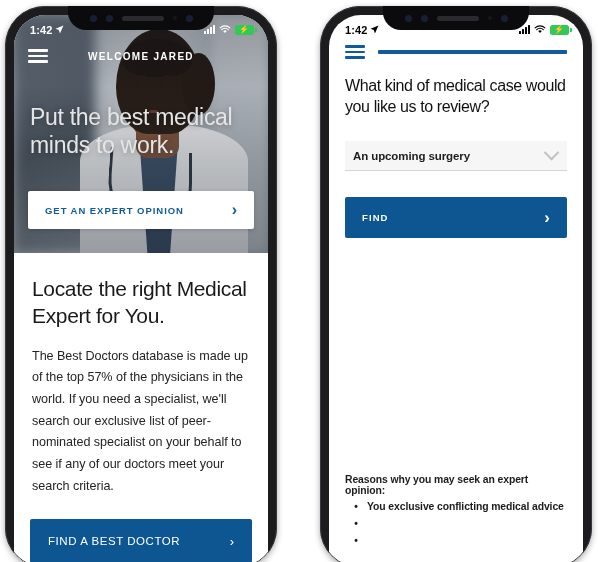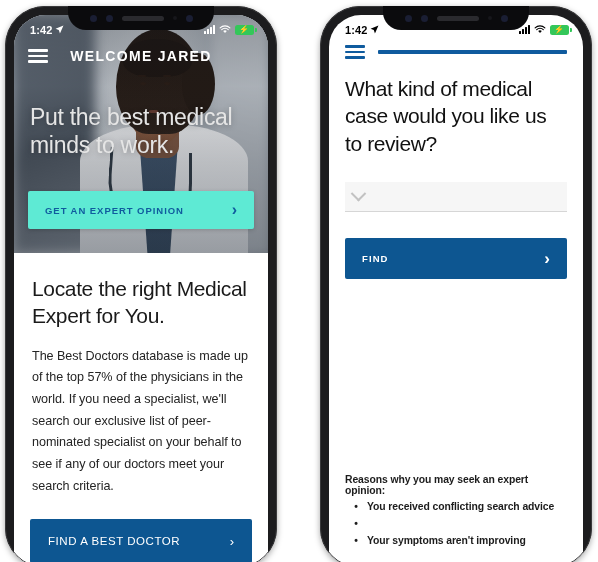--- a/index.html
+++ b/index.html
@@ -180,31 +180,31 @@
   }
 
   .hero-nav {
     position:absolute; top:26px; left:0; right:0; height:30px;
     display:flex; align-items:center; z-index:12; padding: 0 14px;
   }
   .hamburger { width:20px; display:flex; flex-direction:column; gap:3px; cursor:pointer; }
   .hamburger span { display:block; height:2.5px; background:#fff; border-radius:1px; }
   .welcome {
     position:absolute; left:0; right:0; text-align:center;
-    color:#fff; font-size:14px; font-weight:bold; letter-spacing:1.3px;
+    color:#fff; font-size:10px; font-weight:bold; letter-spacing:1.3px;
   }
   .hero-title {
     position:absolute; left:16px; right:16px; top:88px; z-index:12;
     color:#e5e5e5; font-size:23px; line-height:1.22; font-weight:400;
     letter-spacing:-.3px;
     text-shadow: 0 1px 6px rgba(0,0,0,.28);
   }
   .hero-cta {
     position:absolute; left:14px; right:14px; bottom:24px; z-index:12;
-    background:#5eead4; height:38px; border-radius:2px;
+    background:#ffffff; height:38px; border-radius:2px;
     display:flex; align-items:center; justify-content:space-between;
     padding:0 17px; cursor:pointer;
     box-shadow:0 1px 4px rgba(0,0,0,.18);
   }
   .hero-cta .lbl {
     color:#0f5b9e; font-size:9.5px; font-weight:bold; letter-spacing:.95px;
   }
   .chev-blue { color:#0f5b9e; font-size:16px; font-weight:bold; line-height:1; }
 
   
@@ -230,21 +230,21 @@
   
   .p2-nav {
     display:flex; align-items:center; gap:13px;
     padding: 30px 16px 0 16px;
   }
   .hamburger.blue span { background:#0f5b9e; height:2.5px; }
   .progress-track { flex:1; height:4px; background:#0f5b9e; border-radius:1px; }
 
   .p2-body { padding: 16px 16px 0 16px; }
   .q-title {
-    font-size: 21px; line-height: 1.33; color:#111; font-weight:400;
+    font-size: 16px; line-height: 1.33; color:#111; font-weight:400;
     letter-spacing:-.4px;
   }
   .select-field {
     margin-top: 24px;
     background:#f6f6f6;
     border-bottom: 1px solid #d6d6d6;
     height: 30px;
     display:flex; align-items:center; justify-content:space-between;
     padding: 0 10px 0 8px;
     cursor:pointer;
@@ -413,41 +413,41 @@
             <span></span>
             <span></span>
         </div>
         <div class="progress-track"></div>
       </div>
 
       <div class="p2-body">
         <div class="q-title">What kind of medical case would you like us to review?</div>
 
         <div class="select-field">
+          <span class="select-value">An upcoming surgery</span>
           <span class="caret"></span>
         </div>
 
         <div class="btn-next">
           <span class="lbl">FIND</span>
           <span class="chev-next">›</span>
         </div>
       </div>
 
       <div class="reasons">
         <div class="reasons-title">Reasons why you may seek an expert opinion:</div>
         <div class="reason-item">
           <span class="reason-bullet">•</span>
-          <span>You received conflicting search advice</span>
+          <span>You exclusive conflicting medical advice</span>
         </div>
         <div class="reason-item">
           <span class="reason-bullet">•</span>
         </div>
         <div class="reason-item">
           <span class="reason-bullet">•</span>
-          <span>Your symptoms aren't improving</span>
         </div>
       </div>
     </div>
 
     <div class="notch">
       <span class="sensor"></span>
       <span class="sensor"></span>
       <span class="speaker"></span>
       <span class="sensor sm"></span>
       <span class="sensor"></span>

